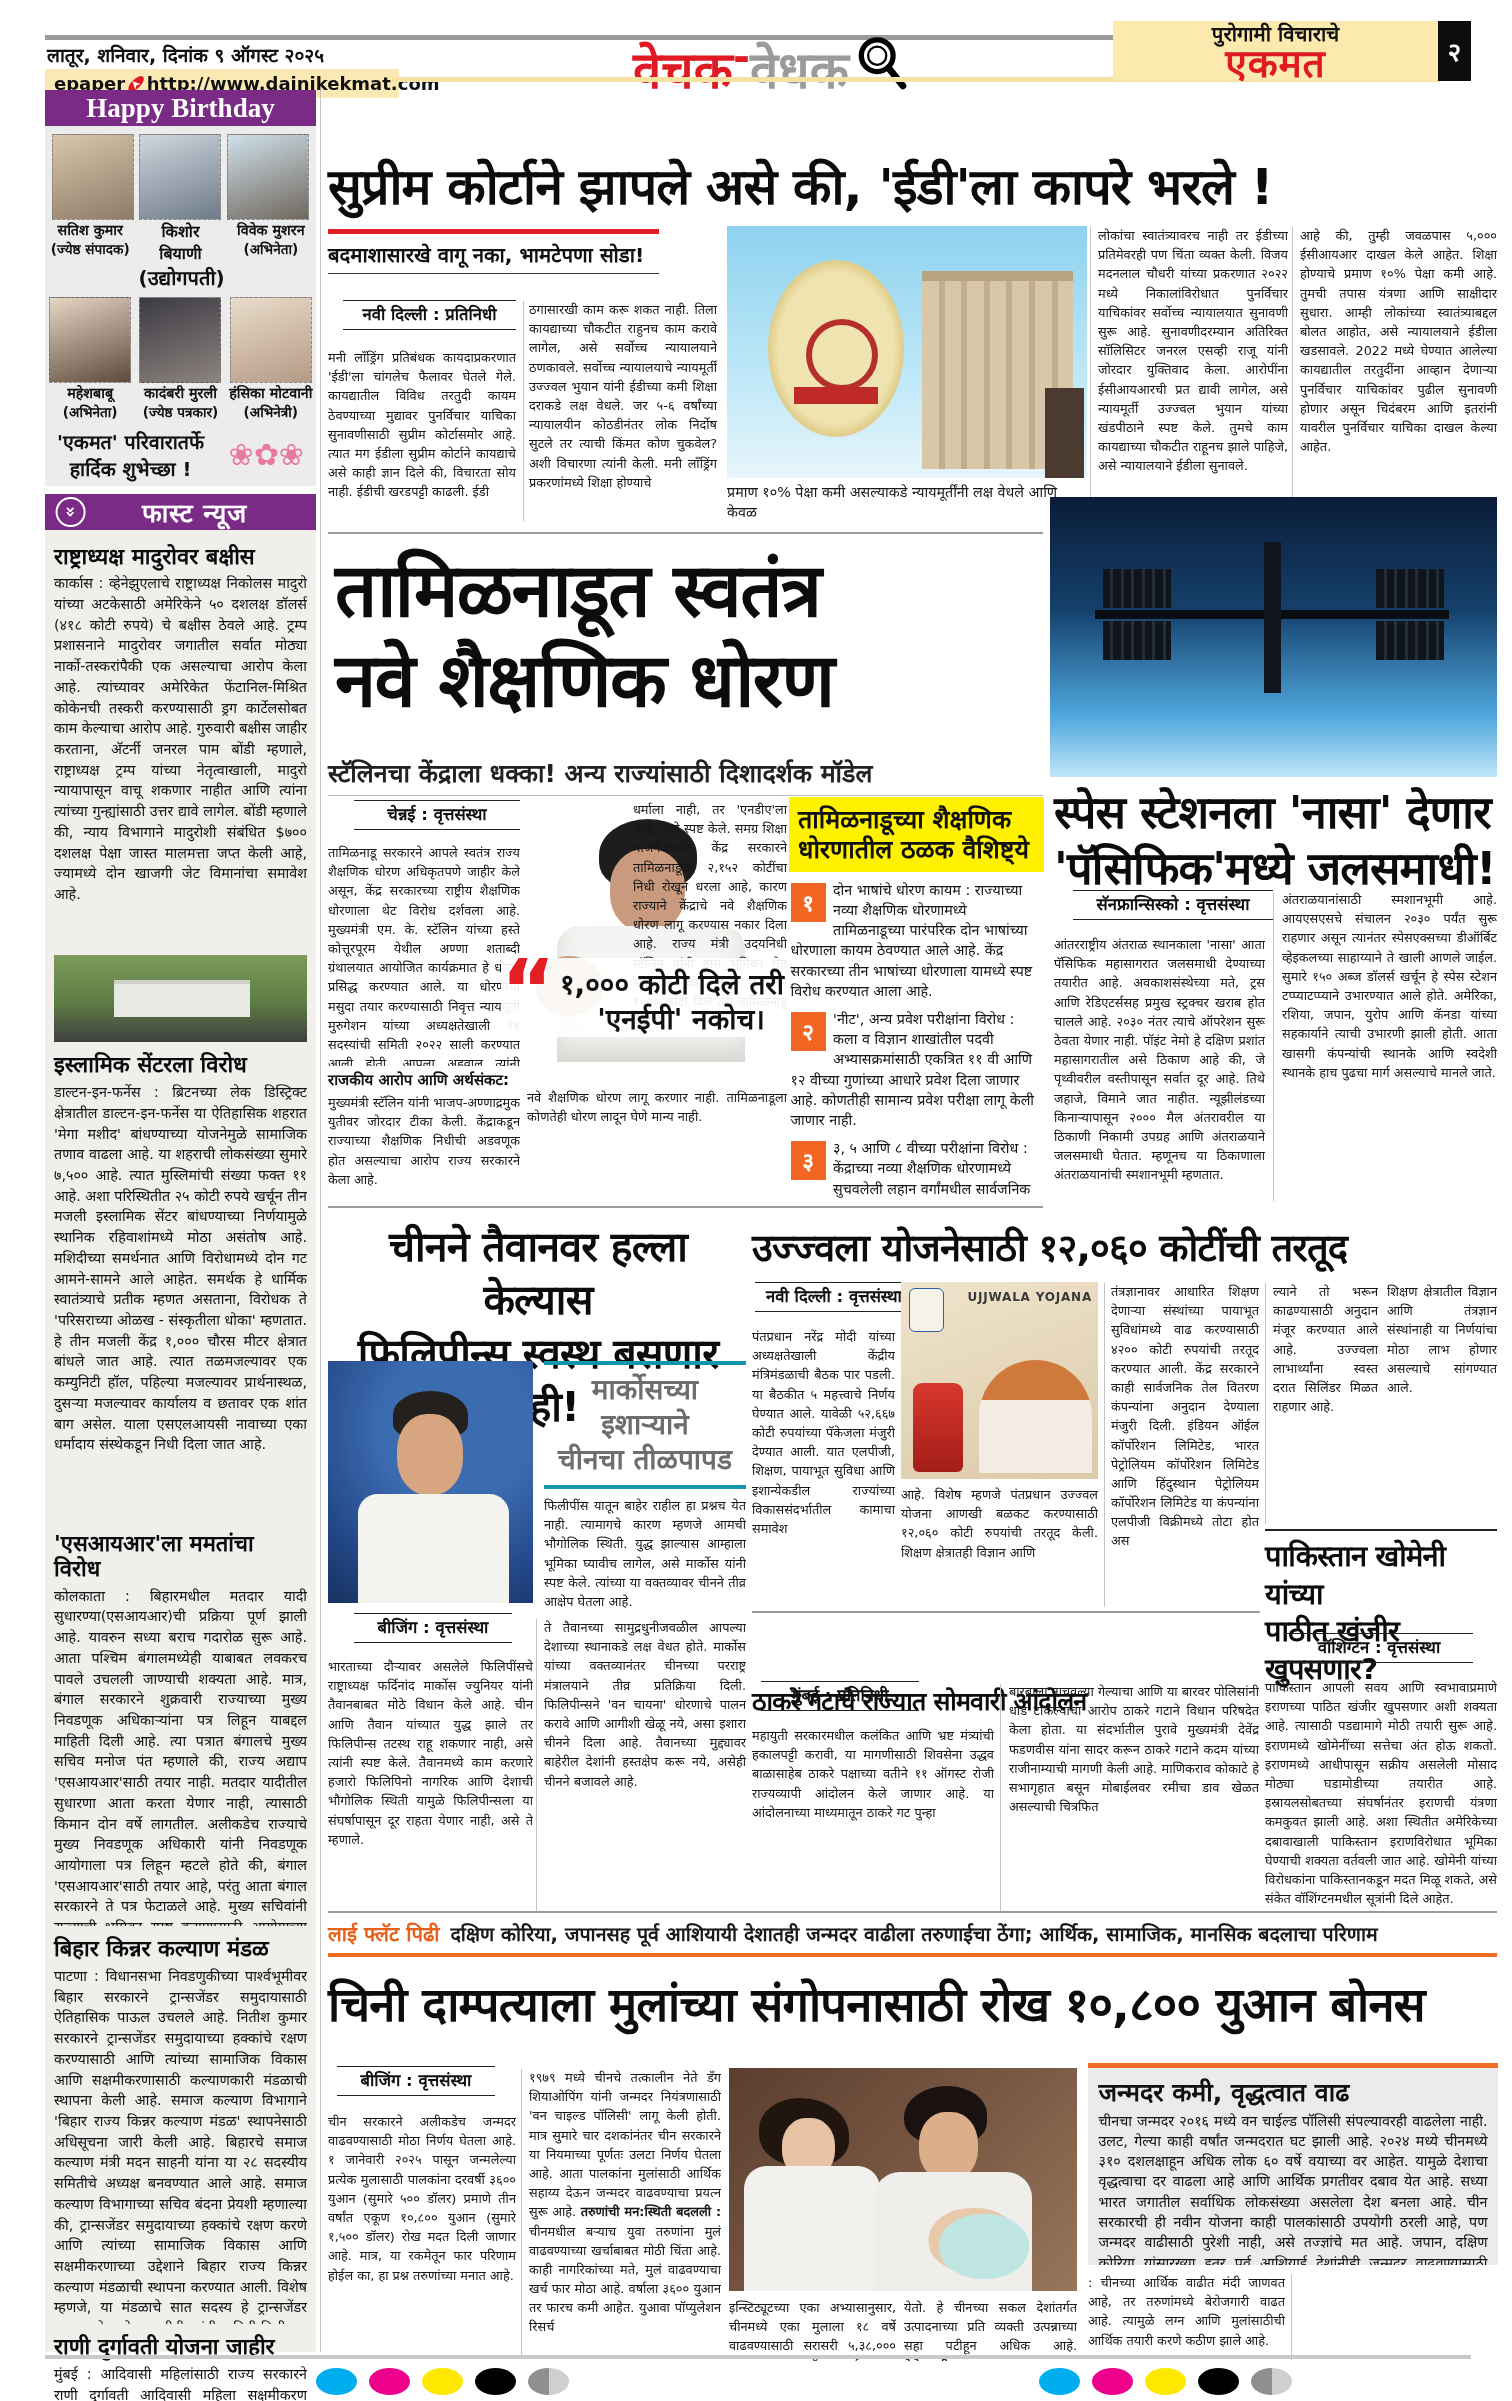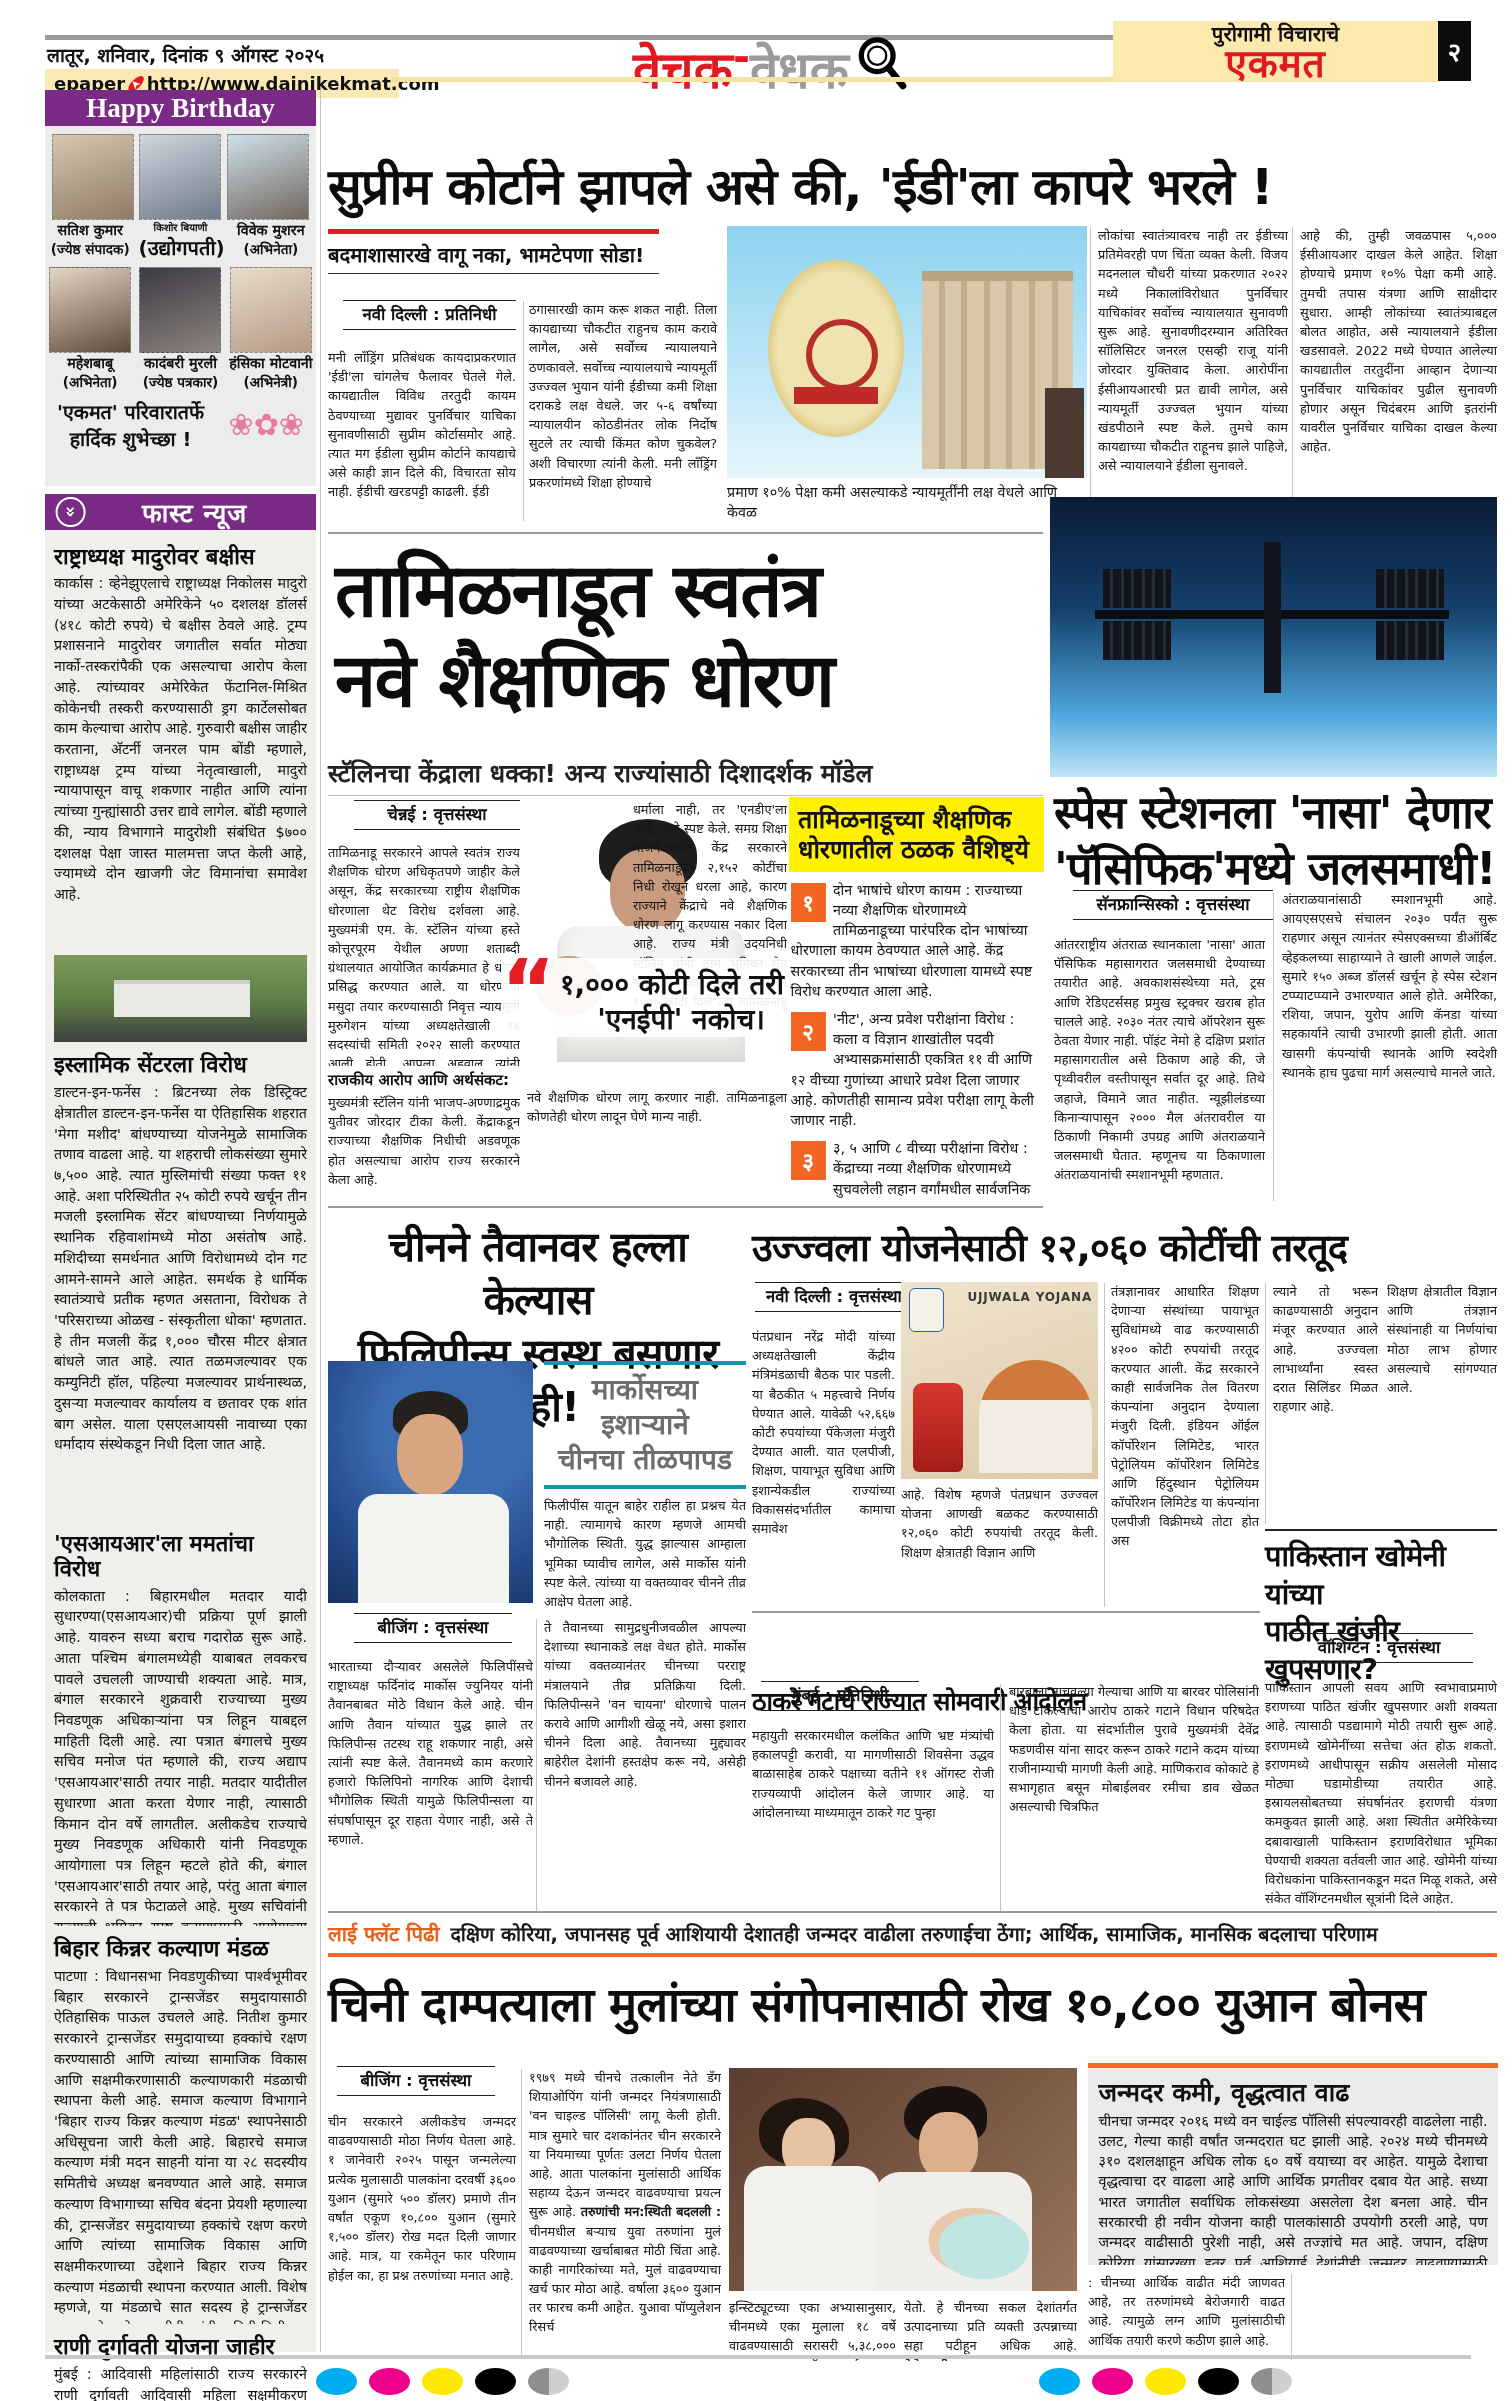--- a/index.html
+++ b/index.html
@@ -60,21 +60,21 @@
       <div style="width:80px;height:84px;border:1.5px dashed #888;background:linear-gradient(160deg,#d8c6ae,#8f7b66)"></div>
       <div style="width:80px;height:84px;border:1.5px dashed #888;background:linear-gradient(160deg,#cfd6de,#6e7b88)"></div>
       <div style="width:80px;height:84px;border:1.5px dashed #888;background:linear-gradient(160deg,#cfe0ea,#70675e)"></div>
     </div>
     <div style="display:flex;justify-content:space-around;text-align:center">
       <div style="width:84px">
           <div style="font-size:14.3px;font-weight:800">सतिश कुमार</div>
           <div style="font-size:13.6px;font-weight:700">(ज्येष्ठ संपादक)</div>
         </div>
       <div style="width:84px">
-          <div style="font-size:10px;font-weight:800">किशोर बियाणी</div>
+          <div style="font-size:16px;font-weight:800">किशोर बियाणी</div>
           <div style="font-size:20px;font-weight:700">(उद्योगपती)</div>
         </div>
       <div style="width:84px">
           <div style="font-size:14.3px;font-weight:800">विवेक मुशरन</div>
           <div style="font-size:13.6px;font-weight:700">(अभिनेता)</div>
         </div>
     </div>
     <div style="display:flex;justify-content:space-around;padding-top:6px">
       <div style="width:80px;height:84px;border:1.5px dashed #888;background:linear-gradient(160deg,#e6d6c4,#5d4a3c)"></div>
       <div style="width:80px;height:84px;border:1.5px dashed #888;background:linear-gradient(160deg,#3c3a44,#8d847e)"></div>

